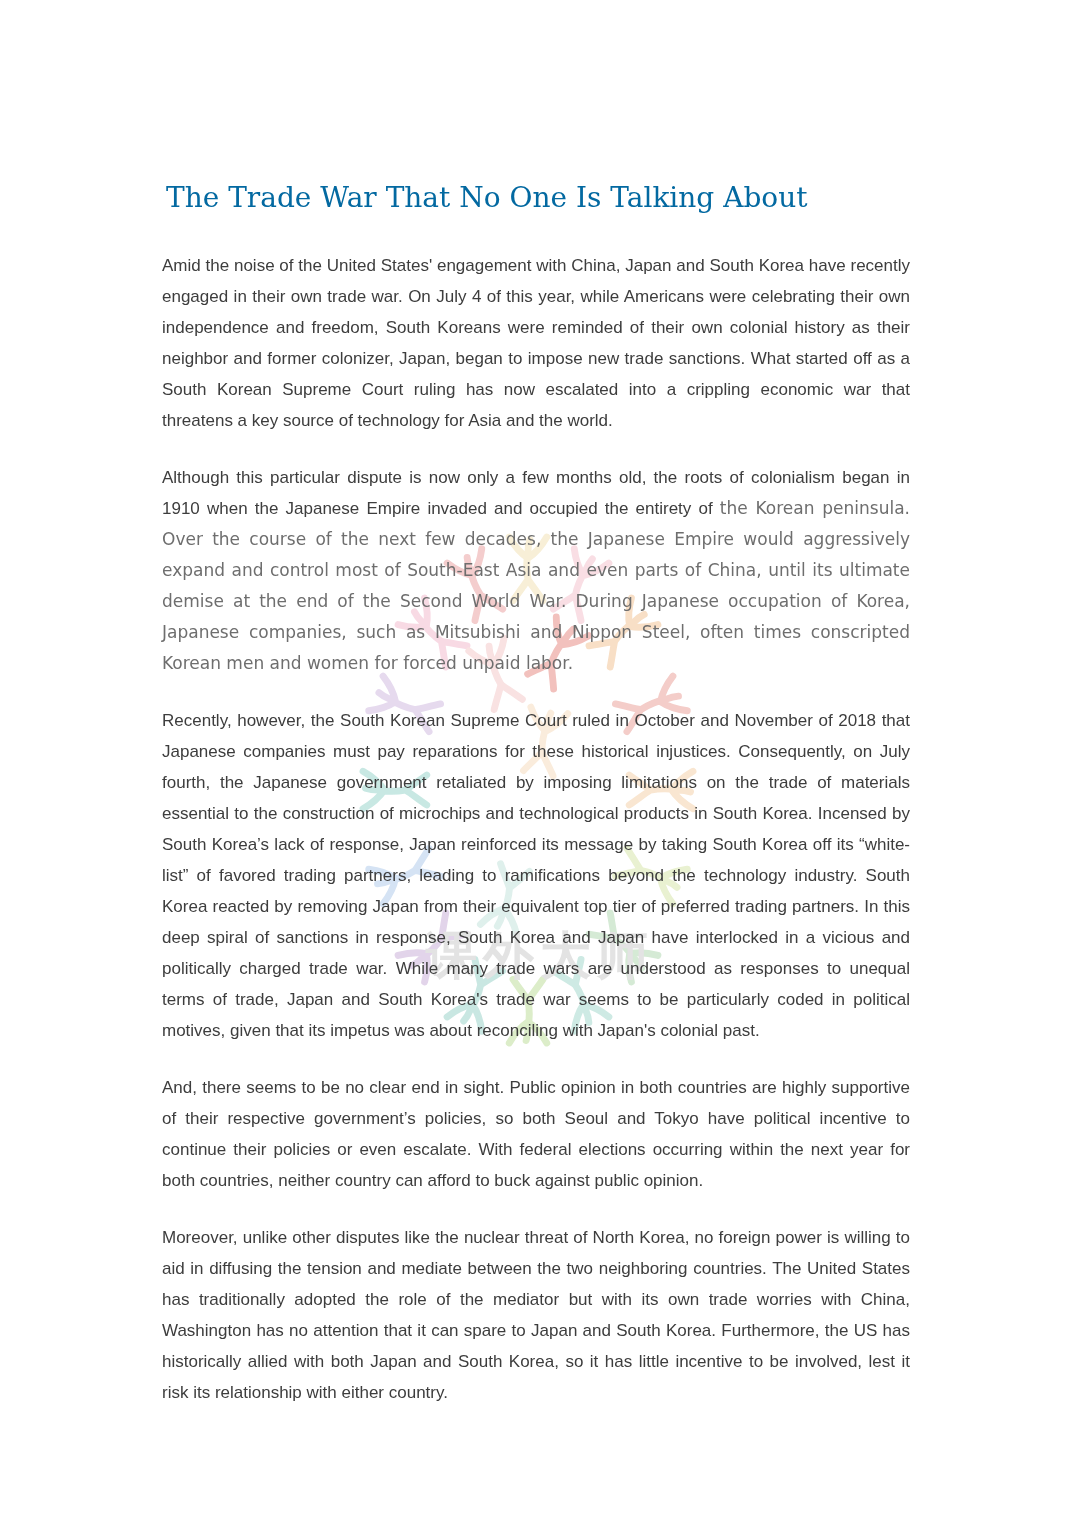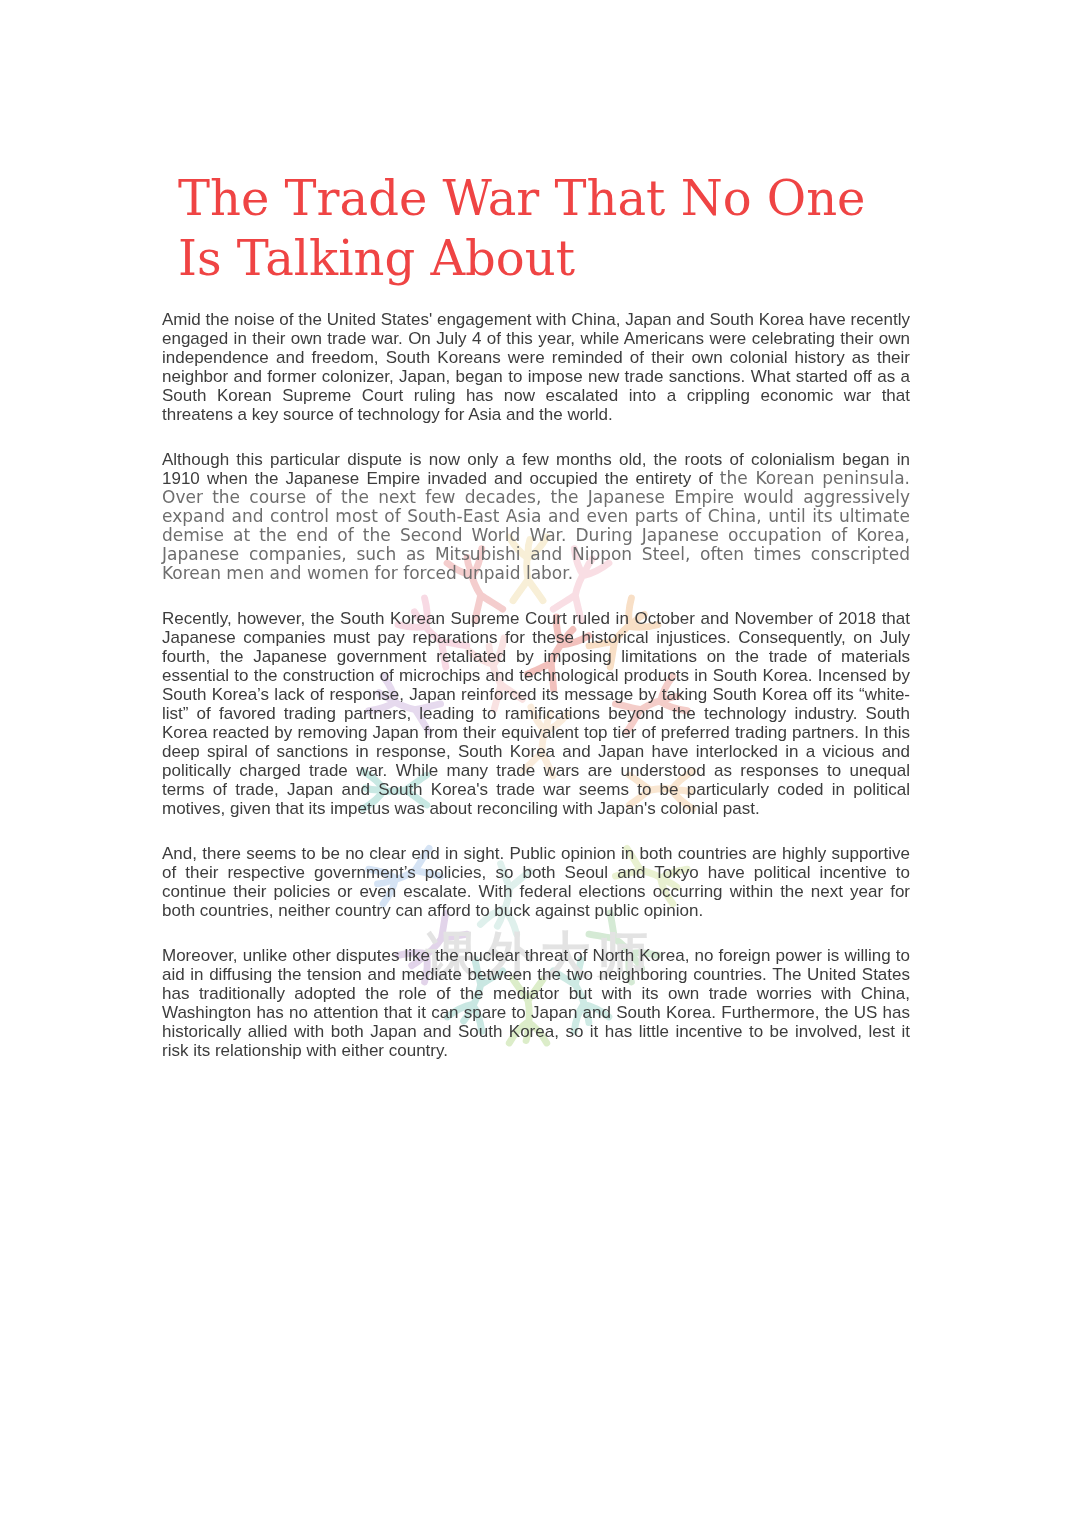--- a/index.html
+++ b/index.html
@@ -39,30 +39,30 @@
     white-space: nowrap;
   }
   .content {
     position: relative;
     z-index: 1;
     padding: 168px 162px 0 162px;
   }
   .doc-title {
     font-family: "DejaVu Serif", serif;
     font-weight: 400;
-    font-size: 48px;
+    font-size: 28px;
     line-height: 60px;
-    color: #ef4444;
-    margin: 0 0 22px 16px;
+    color: #0369a1;
+    margin: 0 0 22px 4px;
     max-width: 760px;
   }
   .para {
     font-family: "Liberation Sans", sans-serif;
     font-size: 17px;
-    line-height: 19px;
+    line-height: 31px;
     color: #3d3d3d;
     text-align: justify;
     margin: 0 8px 26px 0;
   }
   .run-alt {
     font-family: "DejaVu Sans", sans-serif;
     font-size: 17px;
     color: #6e6e6e;
   }
 </style>

